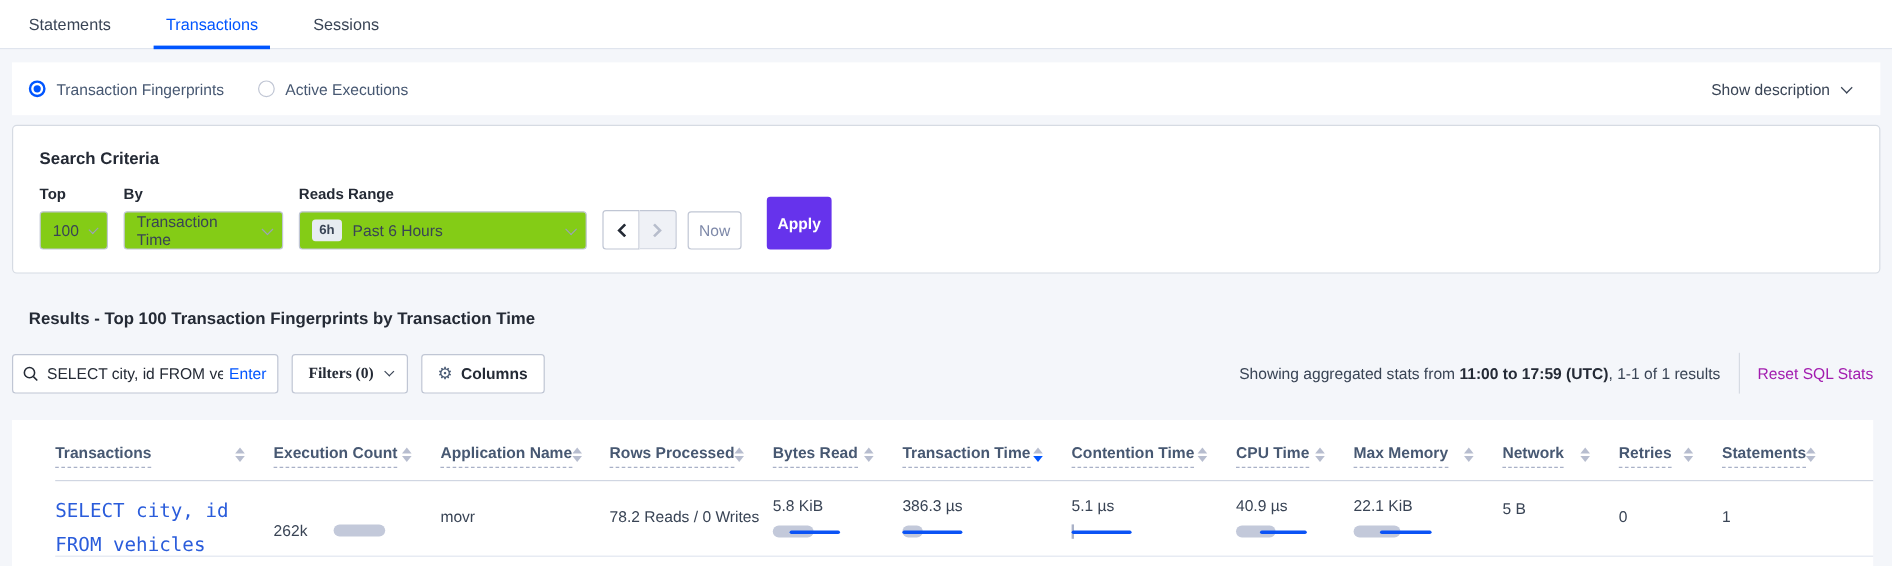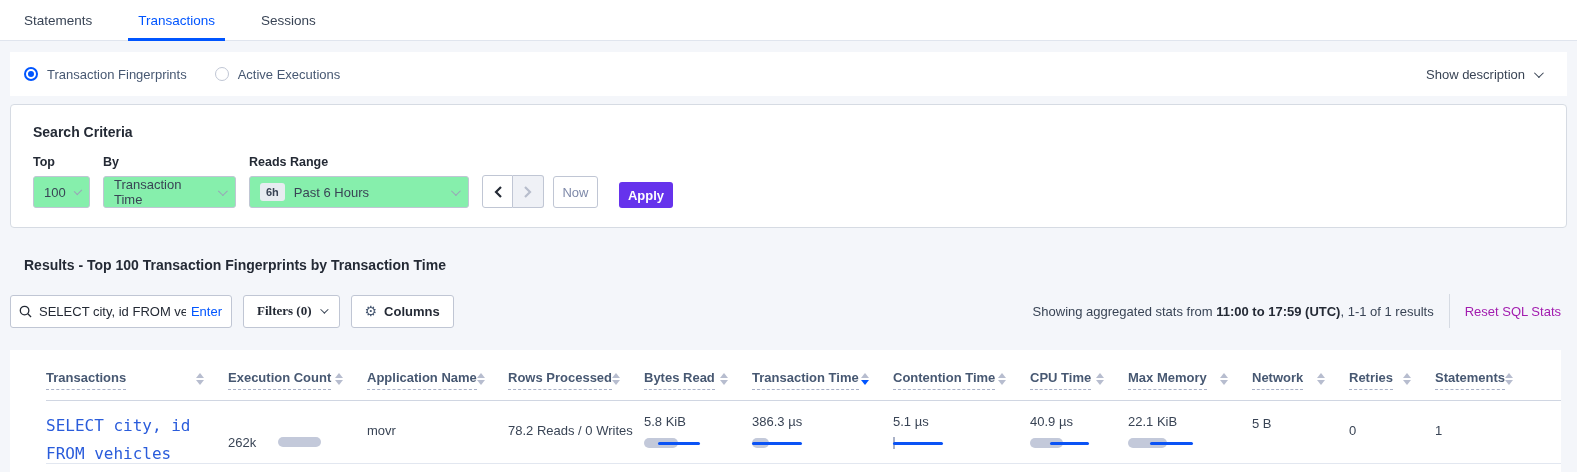--- a/index.html
+++ b/index.html
@@ -21,33 +21,33 @@
   .radio.checked::after { content:""; position:absolute; inset:2px; border-radius:50%; background:#0055ff; }
   .show-desc { display:flex; align-items:center; font-size:13px; color:#394455; cursor:pointer; }
   .chev { width:7px; height:7px; border-right:1.6px solid currentColor; border-bottom:1.6px solid currentColor; transform:rotate(45deg) translateY(-2px); display:inline-block; margin-left:9px; color:#394455; }
 
   
   .sc-card { margin:0 10px; background:#fff; border:1px solid #d6dbe3; border-radius:4px; height:124px; padding:19px 22px 0; }
   .sc-title { font-size:14px; font-weight:700; color:#242a35; }
   .sc-row { display:flex; align-items:flex-end; margin-top:15px; }
   .sc-group { margin-right:13px; }
   .sc-label { font-size:12.5px; font-weight:700; color:#242a35; margin-bottom:7px; }
-  .select { height:32px; border:1px solid #c0c6d4; border-radius:3px; background:#86efac; display:flex; align-items:center; justify-content:space-between; padding:0 10px; font-size:13px; color:#394455; cursor:pointer; }
+  .select { height:32px; border:1px solid #c0c6d4; border-radius:3px; background:#84cc16; display:flex; align-items:center; justify-content:space-between; padding:0 10px; font-size:13px; color:#394455; cursor:pointer; }
   .select .chev { color:#9aa3b8; margin-left:8px; }
   .sel-top { width:57px; }
   .sel-by { width:133px; }
-  .sel-time { width:220px; }
+  .sel-time { width:240px; }
   .badge-6h { background:#e7ecf1; color:#394455; font-size:11px; font-weight:700; border-radius:3px; padding:3px 6px; margin-right:9px; }
   .sel-time .val { flex:1; text-align:left; }
   .btn-group { display:flex; margin-right:9px; }
   .nav-btn { width:31px; height:33px; border:1px solid #c0c6d4; background:#fff; display:flex; align-items:center; justify-content:center; cursor:pointer; }
   .nav-btn.prev { border-radius:3px 0 0 3px; }
   .nav-btn.next { border-radius:0 3px 3px 0; border-left:none; background:#eff1f6; cursor:default; }
   .now-btn { width:45px; height:32px; border:1px solid #c0c6d4; border-radius:3px; background:#fff; color:#7e89a9; font-size:13px; display:flex; align-items:center; justify-content:center; cursor:pointer; margin-right:21px; }
-  .apply-btn { width:54px; height:26px; background:#6633ec; border:none; border-radius:3px; color:#fff; font-size:13px; font-weight:700; display:flex; align-items:center; justify-content:center; cursor:pointer; }
+  .apply-btn { width:54px; height:44px; background:#6633ec; border:none; border-radius:3px; color:#fff; font-size:13px; font-weight:700; display:flex; align-items:center; justify-content:center; cursor:pointer; }
 
   
   .results-head { margin:29px 24px 0; font-size:14px; font-weight:700; color:#242a35; }
   .controls-row { margin:21px 16px 0 10px; display:flex; align-items:center; }
   .search-box { width:222px; height:33px; background:#fff; border:1px solid #c0c6d4; border-radius:3px; display:flex; align-items:center; padding:0 9px 0 8px; }
   .search-box svg { flex:none; margin-right:7px; }
   .search-box input { border:none; outline:none; flex:1; min-width:0; font-size:13px; color:#242a35; font-family:"Liberation Sans", sans-serif; background:transparent; }
   .enter-hint { color:#0055ff; font-size:13px; margin-left:5px; flex:none; }
   .ctl-btn { height:33px; background:#fff; border:1px solid #c0c6d4; border-radius:3px; display:flex; align-items:center; justify-content:center; font-size:13px; font-weight:700; color:#242a35; cursor:pointer; padding:0 13px; }
   .filters-btn { margin-left:11px;font-family:Liberation Serif, serif; }

